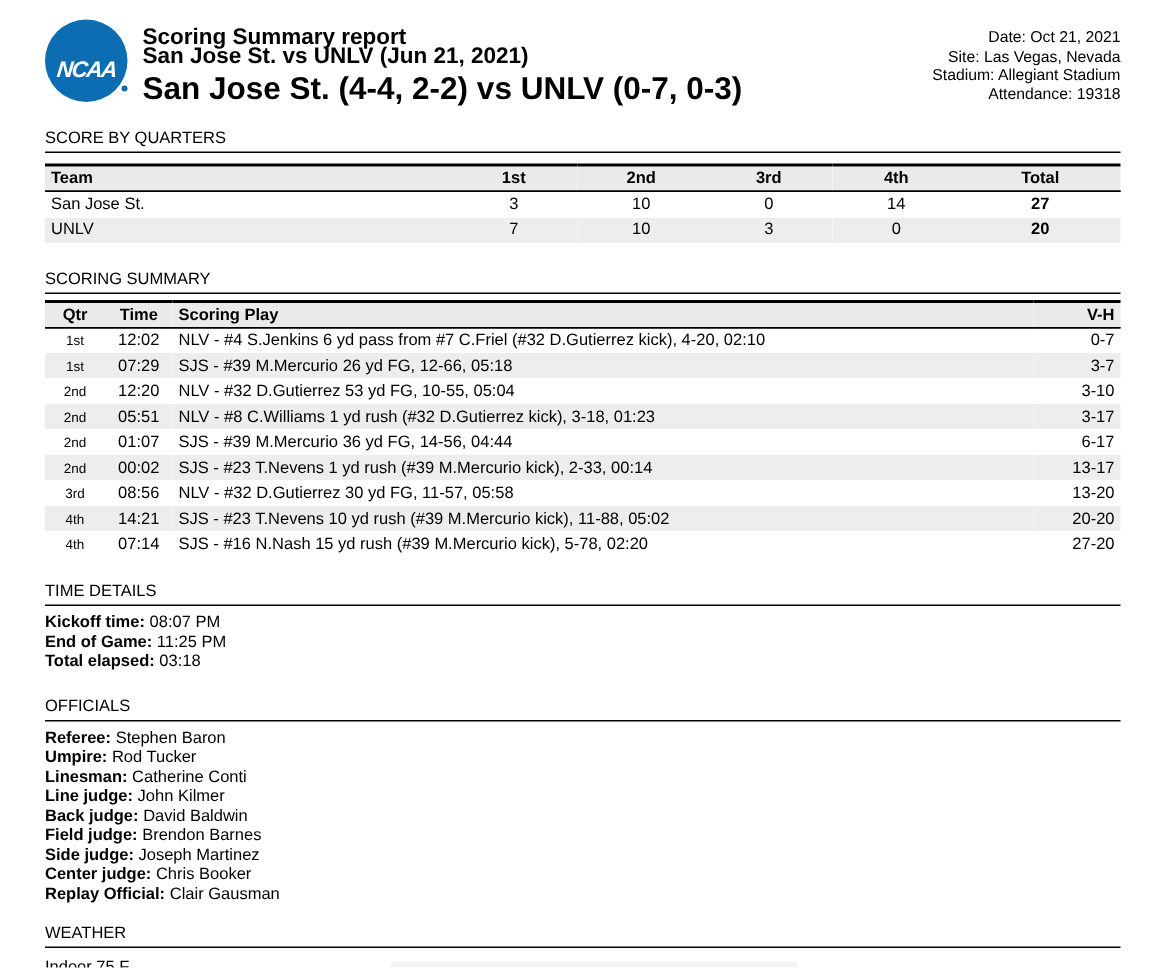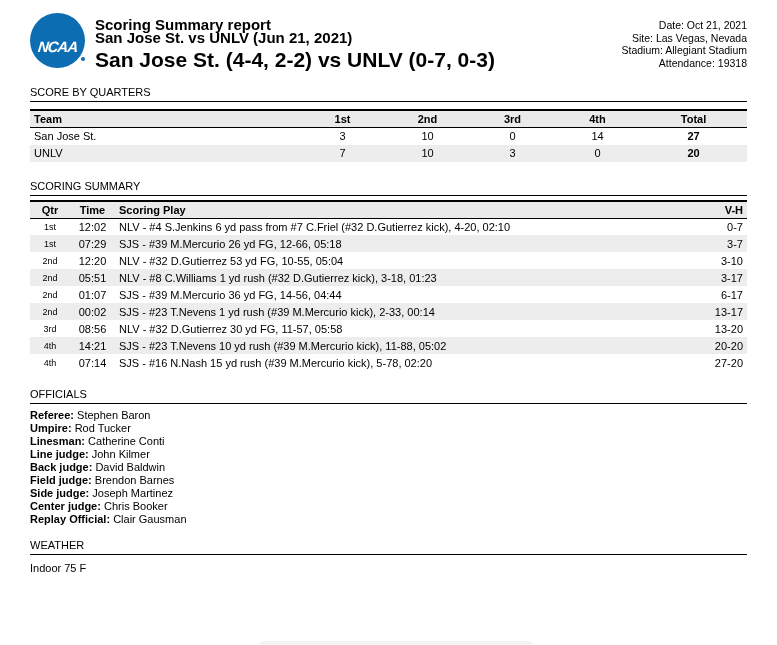--- a/index.html
+++ b/index.html
@@ -214,20 +214,26 @@
           <td class="qtr-cell">4th</td>
           <td class="ac">07:14</td>
           <td class="al">SJS - #16 N.Nash 15 yd rush (#39 M.Mercurio kick), 5-78, 02:20</td>
           <td class="ar">27-20</td>
         </tr>
       </tbody>
     </table>
   </div>
 
   <div class="section s-time">
+    <div class="section-title">TIME DETAILS</div>
+    <div class="kv-block">
+      <div class="kv-line"><b>Kickoff time:</b> <span>08:07 PM</span></div>
+      <div class="kv-line"><b>End of Game:</b> <span>11:25 PM</span></div>
+      <div class="kv-line"><b>Total elapsed:</b> <span>03:18</span></div>
+    </div>
   </div>
 
   <div class="section s-officials">
     <div class="section-title">OFFICIALS</div>
     <div class="kv-block">
       <div class="kv-line"><b>Referee:</b> <span>Stephen Baron</span></div>
       <div class="kv-line"><b>Umpire:</b> <span>Rod Tucker</span></div>
       <div class="kv-line"><b>Linesman:</b> <span>Catherine Conti</span></div>
       <div class="kv-line"><b>Line judge:</b> <span>John Kilmer</span></div>
       <div class="kv-line"><b>Back judge:</b> <span>David Baldwin</span></div>

